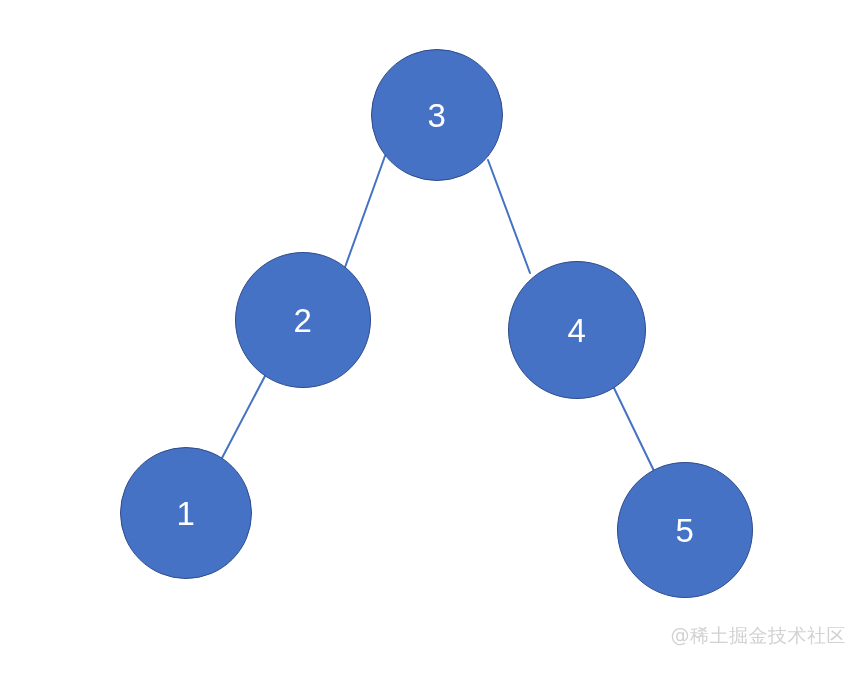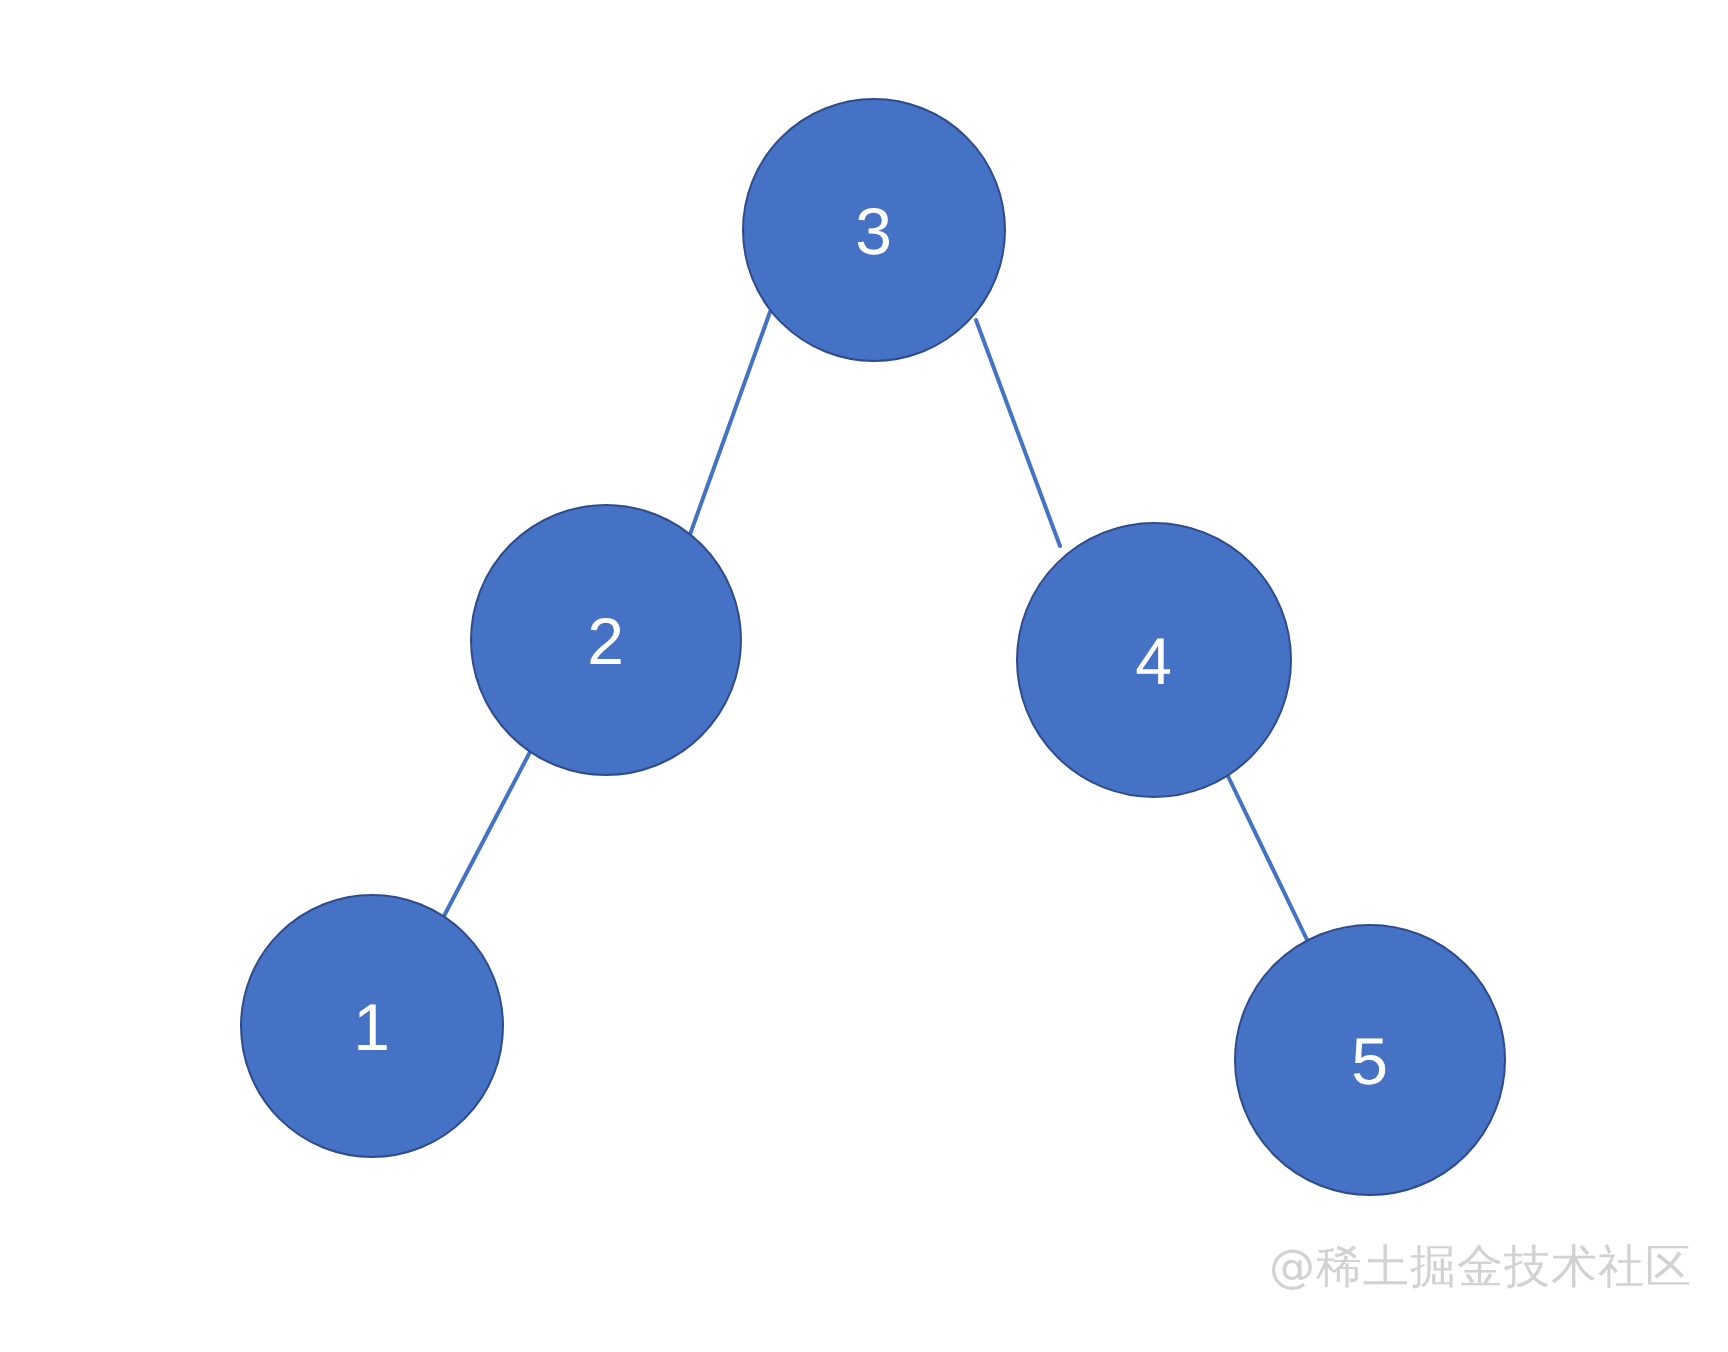--- a/index.html
+++ b/index.html
@@ -44,21 +44,21 @@
     line-height: 1;
     letter-spacing: 0.5px;
     user-select: none;
   }
   #watermark {
     position: absolute;
     right: 18px;
     bottom: 27px;
     color: #D2D2D2;
     font-family: "DejaVu Sans", sans-serif;
-    font-size: 23px;
+    font-size: 19px;
     letter-spacing: 0.5px;
     white-space: nowrap;
     user-select: none;
   }
 </style>
 </head>
 <body>
 
 <div id="canvas">
 

